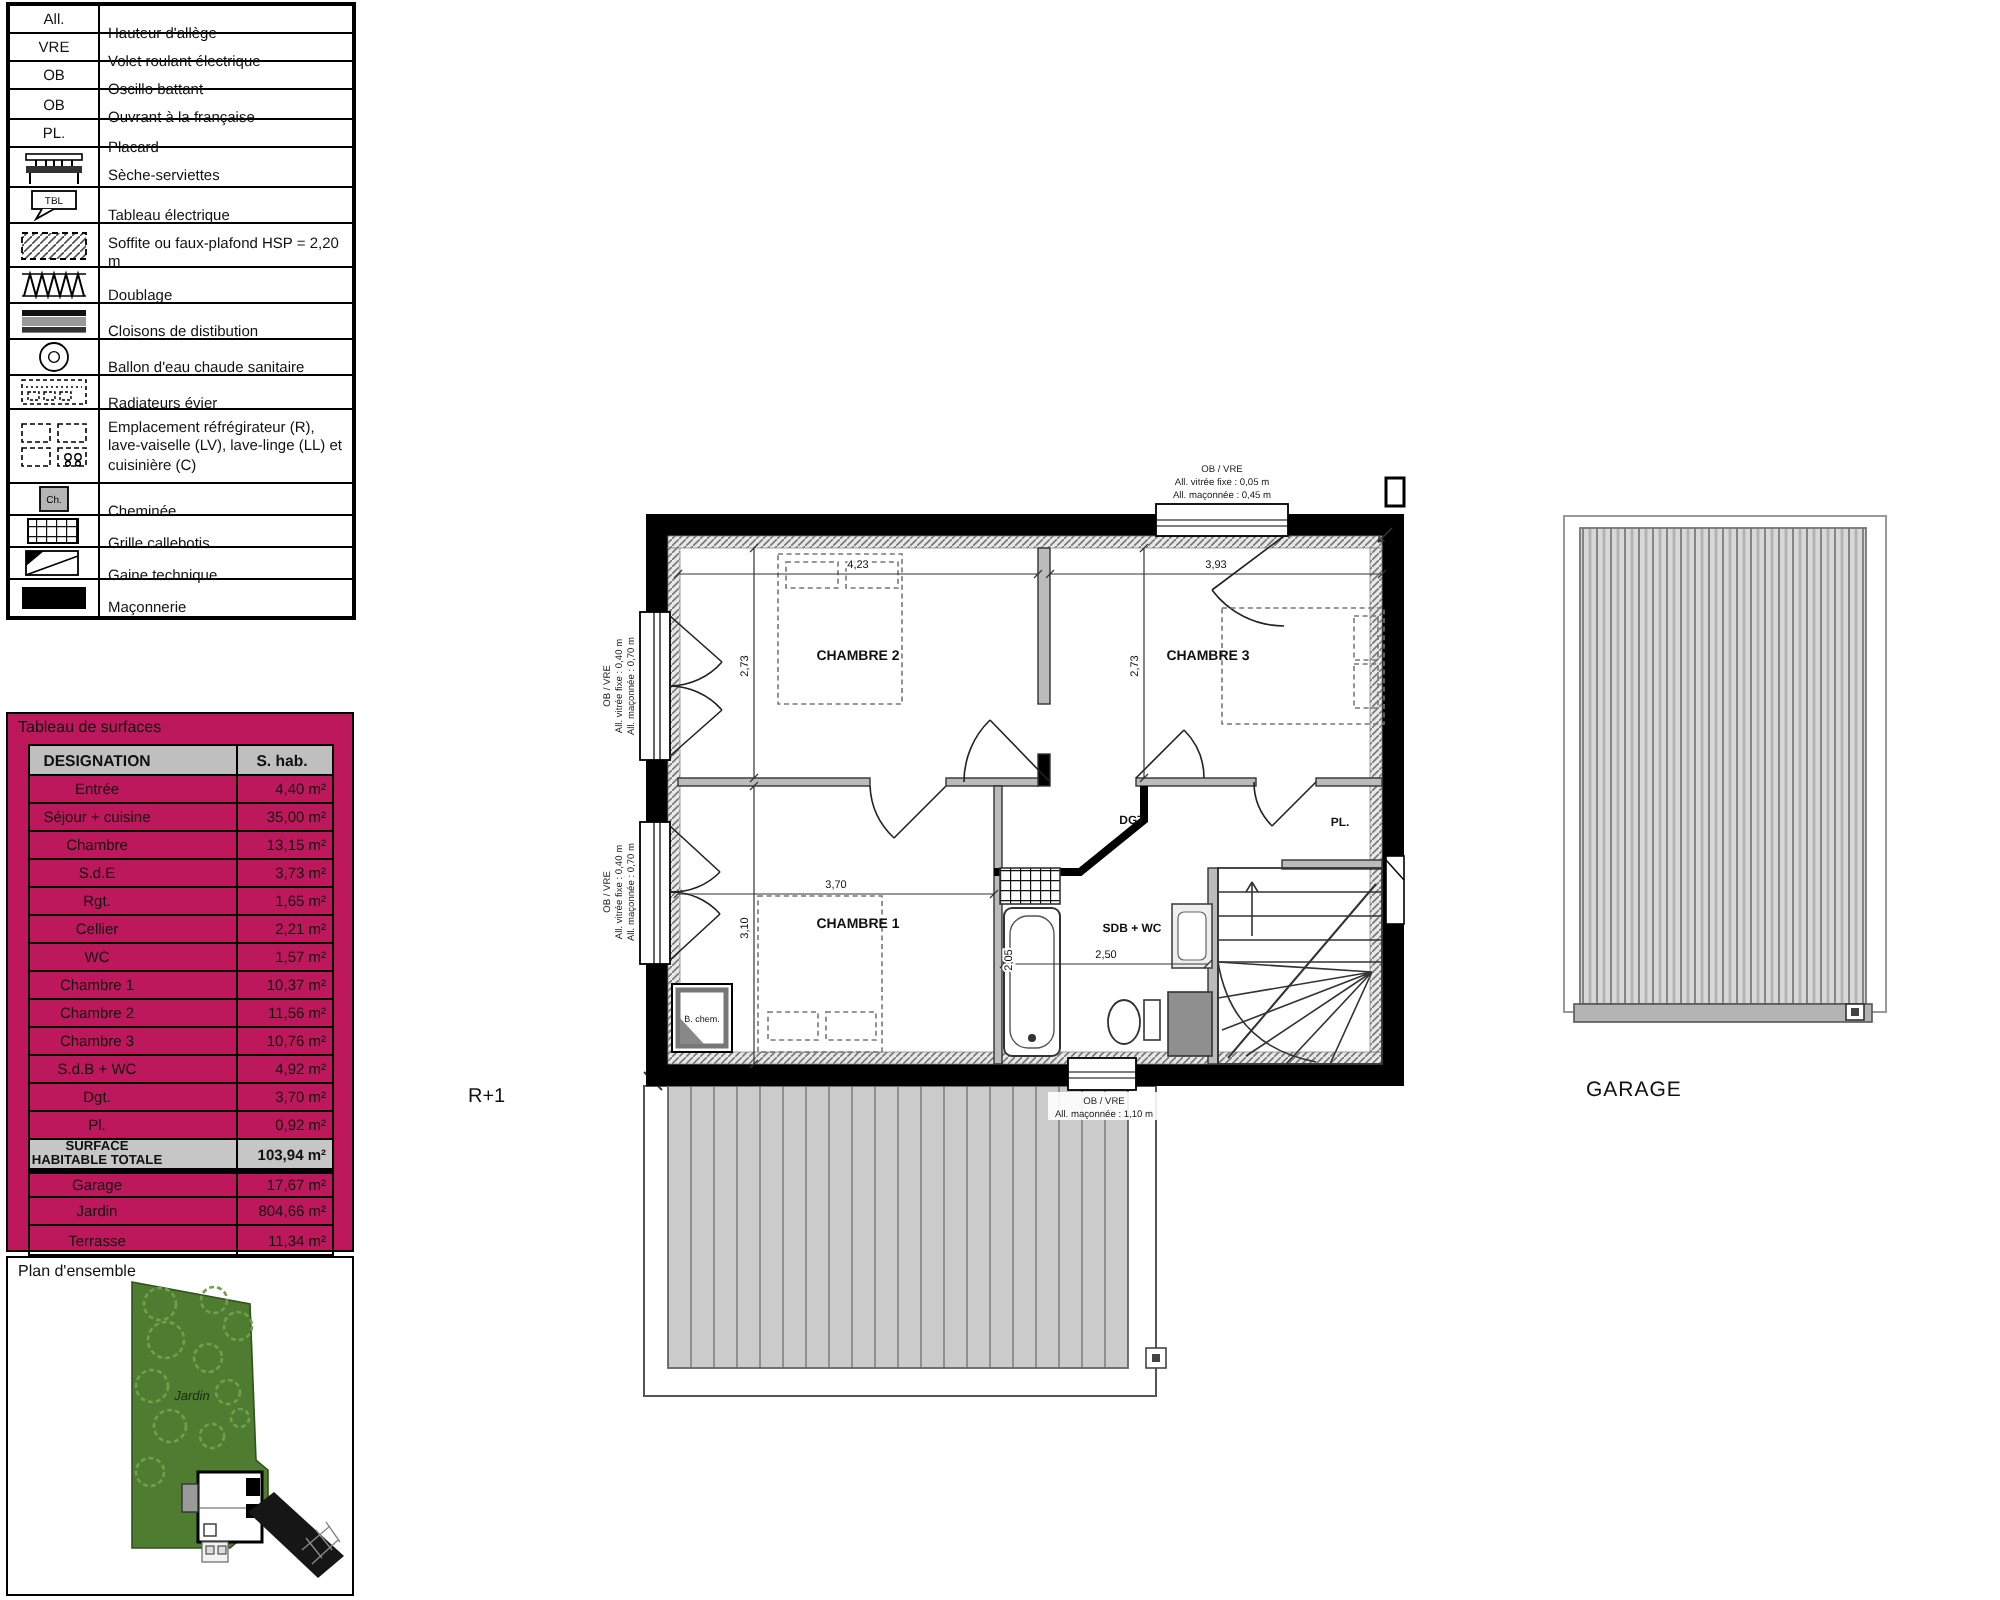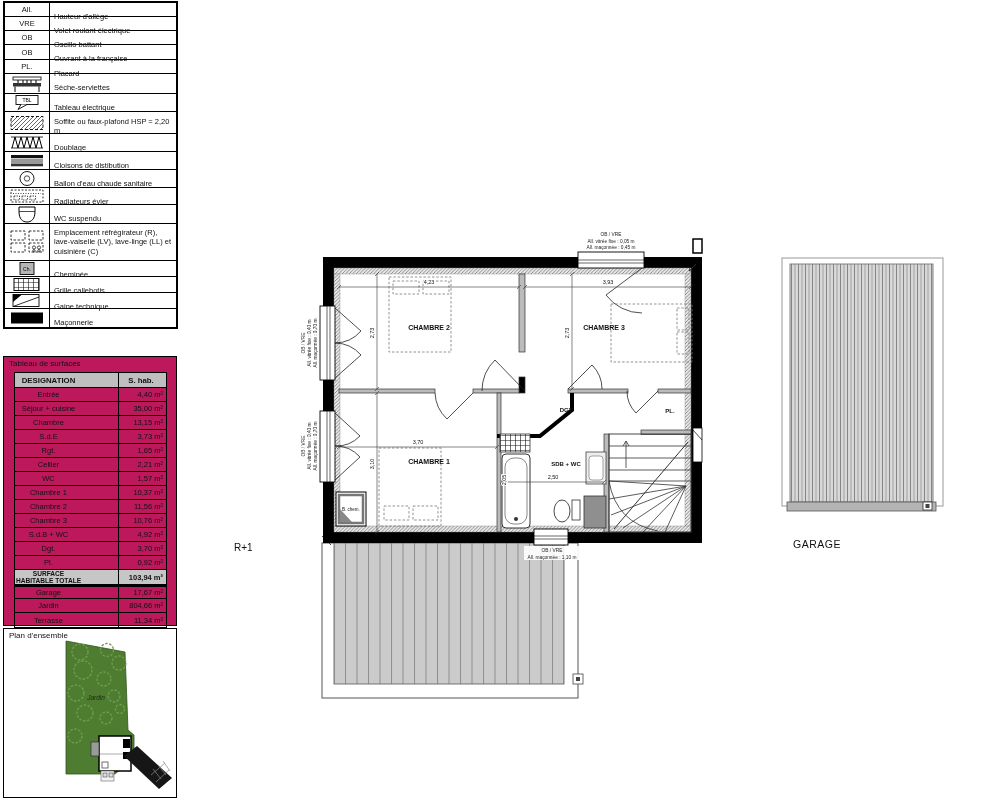--- a/index.html
+++ b/index.html
@@ -154,29 +154,20 @@
         <rect x="3" y="2" width="32" height="12" fill="none" stroke="#000" stroke-width="0.8" stroke-dasharray="2 1.5"></rect>
         <path d="M5,5.5 H33" stroke="#000" stroke-width="0.7" stroke-dasharray="1 1.5"></path>
         <rect x="6" y="8" width="5.5" height="4" fill="none" stroke="#000" stroke-width="0.7" stroke-dasharray="1.5 1"></rect>
         <rect x="14" y="8" width="5.5" height="4" fill="none" stroke="#000" stroke-width="0.7" stroke-dasharray="1.5 1"></rect>
         <rect x="22" y="8" width="5.5" height="4" fill="none" stroke="#000" stroke-width="0.7" stroke-dasharray="1.5 1"></rect>
       </svg>
     </div>
     <div class="ll">Radiateurs évier</div>
   </div>
 
-  <div class="lr" style="height:19px">
-    <div class="la">
-      <svg width="38" height="19" viewBox="0 0 38 19">
-        <path d="M11,2 h16 v4.5 c0,7.5 -3.5,10.5 -8,10.5 c-4.5,0 -8,-3 -8,-10.5 z" fill="#fff" stroke="#000" stroke-width="1"></path>
-        <path d="M11,6.5 H27" stroke="#000" stroke-width="0.7"></path>
-      </svg>
-    </div>
-    <div class="ll">WC suspendu</div>
-  </div>
 
   <div class="lr" style="height:37px">
     <div class="la">
       <svg width="38" height="26" viewBox="0 0 38 26">
         <rect x="3" y="2" width="14" height="9" fill="none" stroke="#000" stroke-width="0.8" stroke-dasharray="2.5 1.5"></rect>
         <rect x="21" y="2" width="14" height="9" fill="none" stroke="#000" stroke-width="0.8" stroke-dasharray="2.5 1.5"></rect>
         <rect x="3" y="14" width="14" height="9" fill="none" stroke="#000" stroke-width="0.8" stroke-dasharray="2.5 1.5"></rect>
         <rect x="21" y="14" width="14" height="9" fill="none" stroke="#000" stroke-width="0.8" stroke-dasharray="2.5 1.5"></rect>
         <circle cx="26" cy="18.5" r="1.6" fill="none" stroke="#000" stroke-width="0.7"></circle>
         <circle cx="31" cy="18.5" r="1.6" fill="none" stroke="#000" stroke-width="0.7"></circle>

